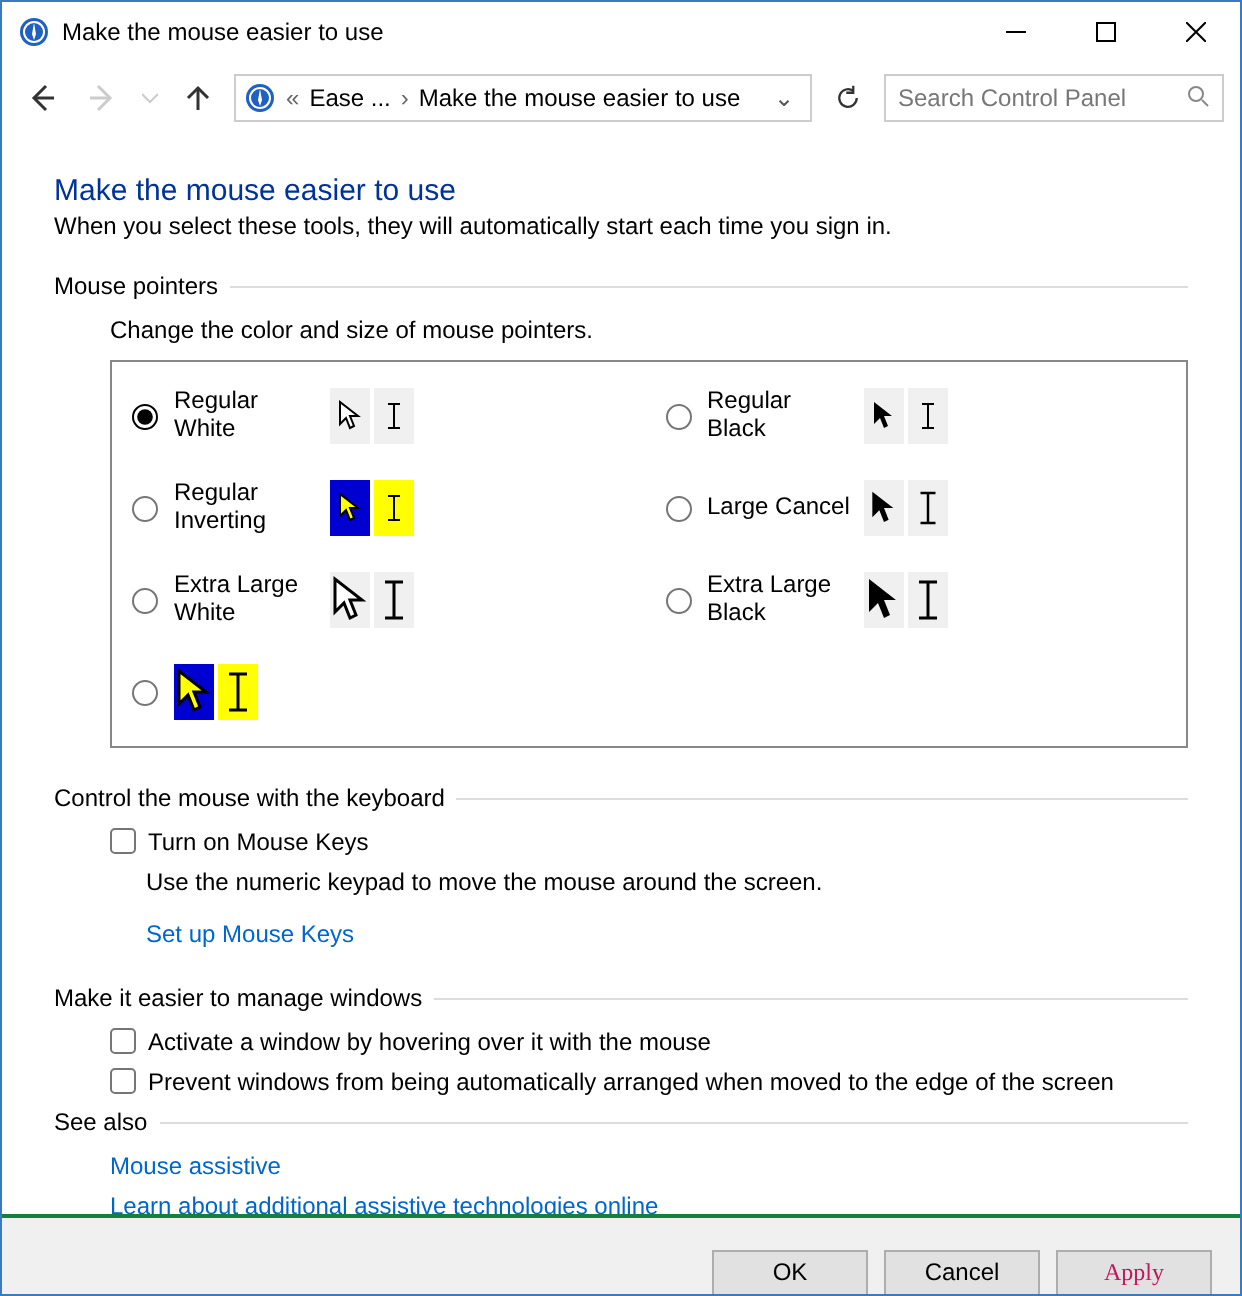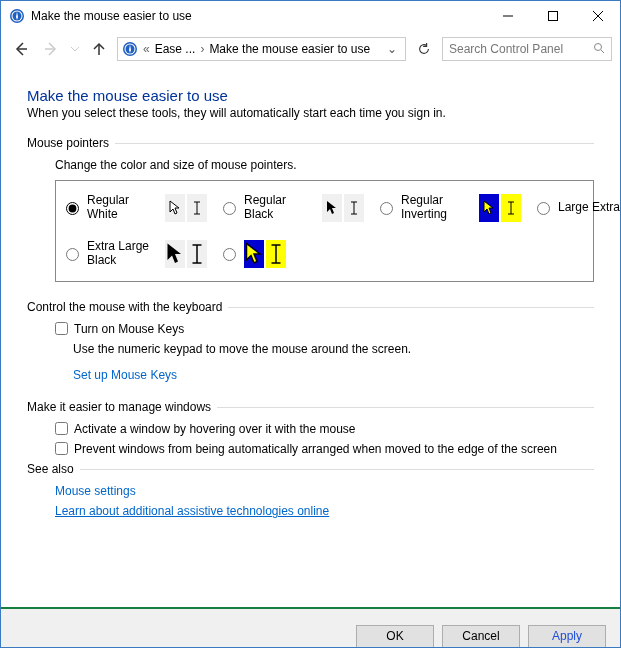--- a/index.html
+++ b/index.html
@@ -23,38 +23,38 @@
   .search .mag { margin-left:auto; color:#999; }
   .content-wrap { position:relative; height:calc(648px - 30px - 36px - 42px); overflow:hidden; }
   .content { padding:12px 26px 10px 26px; height:100%; overflow-y:auto; }
   .content::-webkit-scrollbar{width:16px;} .content::-webkit-scrollbar-thumb{background:#ccc;}
   h1.page-title { color:#003399; font-size:15px; font-weight:400; margin:8px 0 2px 0; }
   .subtitle { font-size:12px; margin-bottom:16px; }
   .group-label { font-size:12px; color:#000; position:relative; margin-bottom:8px; display:flex; align-items:center; gap:6px;}
   .group-label::after { content:""; flex:1; height:1px; background:#ddd; }
   .group-desc { font-size:12px; margin:6px 0 8px 28px; }
   .pointer-box { border:1px solid #888; margin:0 0 18px 28px; padding:6px 6px; }
-  .pointer-grid { display:grid; grid-template-columns: 1fr 1fr 1fr 1fr 1fr; gap:4px 8px; }
+  .pointer-grid { display:grid; grid-template-columns: 1fr 1fr; gap:4px 8px; }
   .pointer-cell { display:flex; align-items:center; gap:6px; padding:2px 4px; min-height:42px; }
   .pointer-cell input[type=radio] { margin:0 2px 0 0; accent-color:#000;}
   .pointer-cell .lbl { font-size:12px; line-height:1.15; width:72px; }
   .swatch { display:flex; gap:2px; }
   .swatch .sw { width:20px; height:28px; background:#f0f0f0; display:flex; align-items:center; justify-content:center; }
   .swatch.inv .sw.first { background:#0000d0; }
   .swatch.inv .sw.second { background:#ffff00; }
   .indent { margin-left:28px; }
   .checkbox-row { display:flex; gap:6px; margin:6px 0; }
   .checkbox-row input[type=checkbox]{ width:13px; height:13px; margin:0;}
   .helptext { font-size:12px; margin:4px 0 8px 46px; }
   .linkish { color:#0066cc; font-size:12px; margin:4px 0 6px 46px; display:inline-block; }
   .linkish.u { text-decoration:underline; }
   .seealso .linkish { margin-left:28px; display:block; margin-top:4px;}
   .footer { height:56px; border-top:2px solid #15803d; background:#f0f0f0; display:flex; align-items:center; justify-content:flex-end; padding:0 14px; gap:8px; }
   .footer button { width:78px; height:23px; font-size:12px; background:#e1e1e1; border:1px solid #adadad; }
-  .footer button.disabled { color:#1d4ed8; }
+  .footer button.disabled { color:#be185d;font-family:Liberation Serif, serif; }
   .eoa-icon { width:16px; height:16px; }
 </style>
 </head>
 <body>
 
 <div class="titlebar">
   <svg class="app-icon" viewBox="0 0 16 16">
       <circle cx="8" cy="8" r="7" fill="#2060c0"></circle>
       <circle cx="8" cy="8" r="5.5" fill="#fff"></circle>
       <circle cx="8" cy="8" r="4.5" fill="#2060c0"></circle>
@@ -196,21 +196,21 @@
                   <line x1="4" y1="2" x2="4" y2="14" stroke="#000"></line>
                   <line x1="1" y1="2" x2="7" y2="2" stroke="#000"></line>
                   <line x1="1" y1="14" x2="7" y2="14" stroke="#000"></line>
                 </svg>
               </span>
             </span>
       </label>
 
       <label class="pointer-cell">
         <input type="radio" name="ptr" style="">
-        <span class="lbl">Large Extra</span>
+        <span class="lbl">Large Cancel</span>
         <span class="swatch">
               <span class="sw first">
                 <svg width="14" height="20" viewBox="0 0 12 16">
                   <path d="M1 1 L1 12 L4 9 L6 14 L8 13 L6 8 L10 8 Z" fill="#000"></path>
                 </svg>
               </span>
               <span class="sw second">
                 <svg width="10" height="20" viewBox="0 0 8 16">
                   <line x1="4" y1="2" x2="4" y2="14" stroke="#000"></line>
                   <line x1="1" y1="2" x2="7" y2="2" stroke="#000"></line>
@@ -299,21 +299,21 @@
     <label class="checkbox-row">
       <input type="checkbox" style="">
       <span>Prevent windows from being automatically arranged when moved to the edge of the screen</span>
     </label>
   </div>
 
   <div class="group-label seealso" style="">
         <span>See also</span>
       </div>
   <div class="seealso">
-    <a class="linkish">Mouse settings</a>
+    <a class="linkish">Mouse assistive</a>
     <a class="linkish u">Learn about additional assistive technologies online</a>
   </div>
 
 </div>
 </div>
 
 <div class="footer">
   <button>OK</button>
   <button>Cancel</button>
   <button class="disabled">Apply</button>

